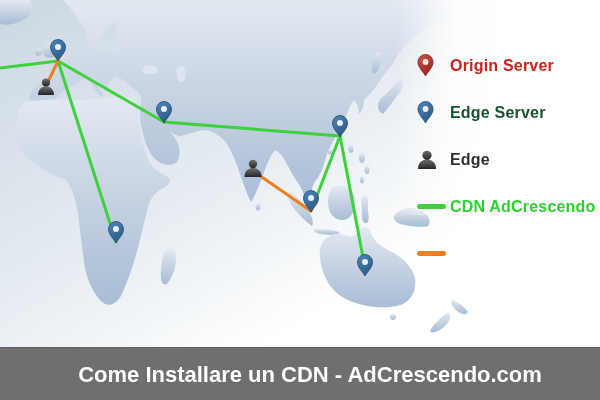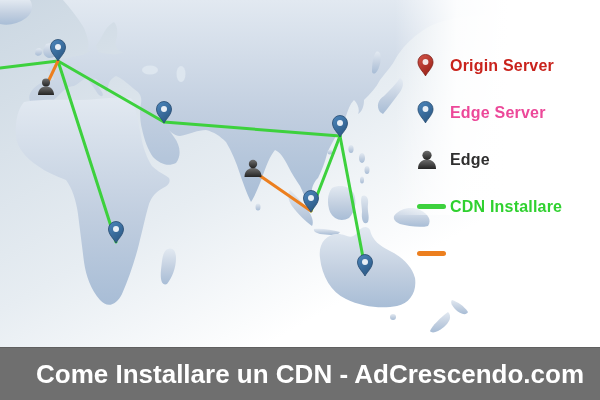--- a/index.html
+++ b/index.html
@@ -12,35 +12,35 @@
   #map-wrap svg{display:block;}
   
   #legend{
     position:absolute;left:417px;top:54px;display:flex;flex-direction:column;
     gap:24px;
   }
   .legend-row{display:flex;align-items:center;height:23px;}
   .legend-icon{width:33px;display:flex;align-items:center;justify-content:flex-start;}
   .legend-label{font-size:16px;font-weight:bold;letter-spacing:.2px;white-space:nowrap;}
   .lbl-origin{color:#c9231c;}
-  .lbl-edge{color:#ec4899;}
+  .lbl-edge{color:#14532d;}
   .lbl-user{color:#2f2f2f;}
   .lbl-cdn{color:#2fd12f;}
   .lbl-userconn{color:#ec7f1f;}
   .swatch{width:29px;height:5px;border-radius:3px;}
   .swatch-green{background:#3dd13d;}
   .swatch-orange{background:#ec7f1f;}
   
   #banner{
     position:absolute;left:0;top:347px;width:600px;height:53px;
     background:#6f6f6f;border-top:1px solid #606060;
     display:flex;align-items:center;justify-content:center;
   }
   #banner .banner-text{
-    color:#ffffff;font-size:26px;font-weight:bold;letter-spacing:0px;
+    color:#ffffff;font-size:22px;font-weight:bold;letter-spacing:0px;
     white-space:nowrap;
     margin-left:20px;
   }
 </style>
 </head>
 <body>
 
 <div id="stage">
 
   <div id="map-wrap">
@@ -250,21 +250,21 @@
           <path d="M-9,0 C-9,-7 -4.5,-9.5 0,-9.5 C4.5,-9.5 9,-7 9,0 Z" fill="url(#legUser)"></path>
           <circle cx="0" cy="-13.7" r="4.6" fill="url(#legUser)"></circle>
         </svg>
       </span>
       <span class="legend-label lbl-user">Edge</span>
     </div>
     <div class="legend-row">
       <span class="legend-icon">
         <span class="swatch swatch-green"></span>
       </span>
-      <span class="legend-label lbl-cdn">CDN Installare</span>
+      <span class="legend-label lbl-cdn">CDN AdCrescendo</span>
     </div>
     <div class="legend-row">
       <span class="legend-icon">
         <span class="swatch swatch-orange"></span>
       </span>
     </div>
   </div>
 
   <div id="banner">
     <span class="banner-text">Come Installare un CDN - AdCrescendo.com</span>

